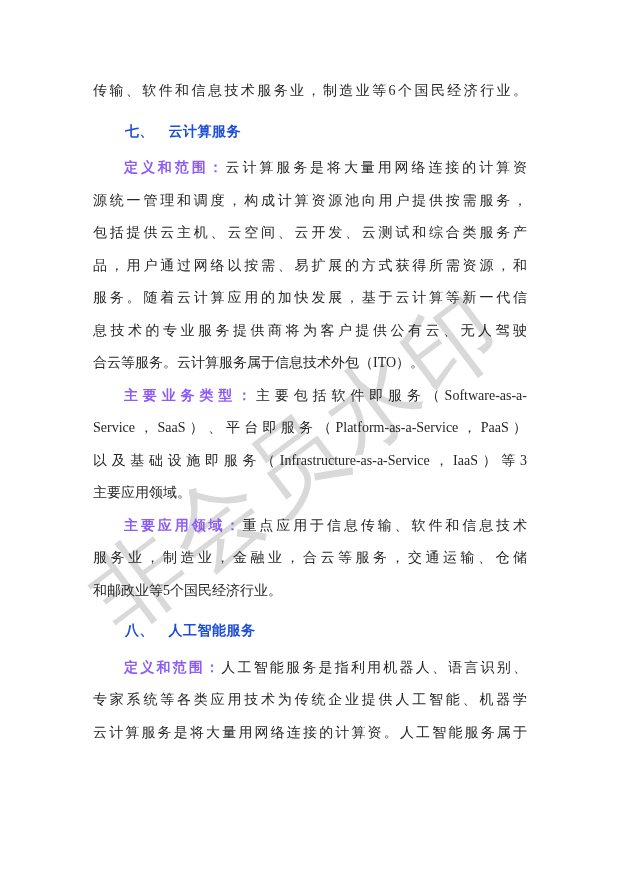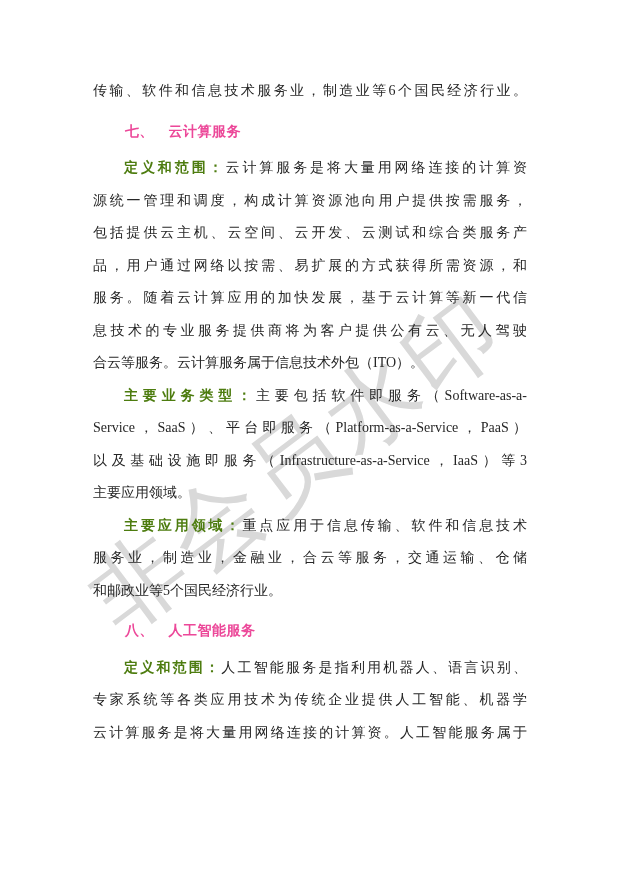--- a/index.html
+++ b/index.html
@@ -34,37 +34,37 @@
     top: 75px;
     width: 434px;
     font-size: 14px;
     line-height: 32.5px;
     color: #262626;
     z-index: 2;
   }
 
   .heading {
     font-weight: bold;
-    color: #ec4899;
+    color: #1d4ed8;
     margin: 8px 0 4px 0;
     padding-left: 32px;
     letter-spacing: 0.5px;
   }
 
   .line { text-align: left; }
 
   
   .line.fill {
     text-align: justify;
     text-align-last: justify;
   }
 
   .line.indent { text-indent: 31px; }
 
-  .line b { font-weight: bold; color: #4d7c0f; }
+  .line b { font-weight: bold; color: #8b5cf6; }
 </style>
 </head>
 <body>
 
 <div class="page">
   <div class="watermark">非会员水印</div>
   <div class="content">
       <div class="paragraph">
         <div class="line fill">传输、软件和信息技术服务业，制造业等6个国民经济行业。</div>
       </div>

